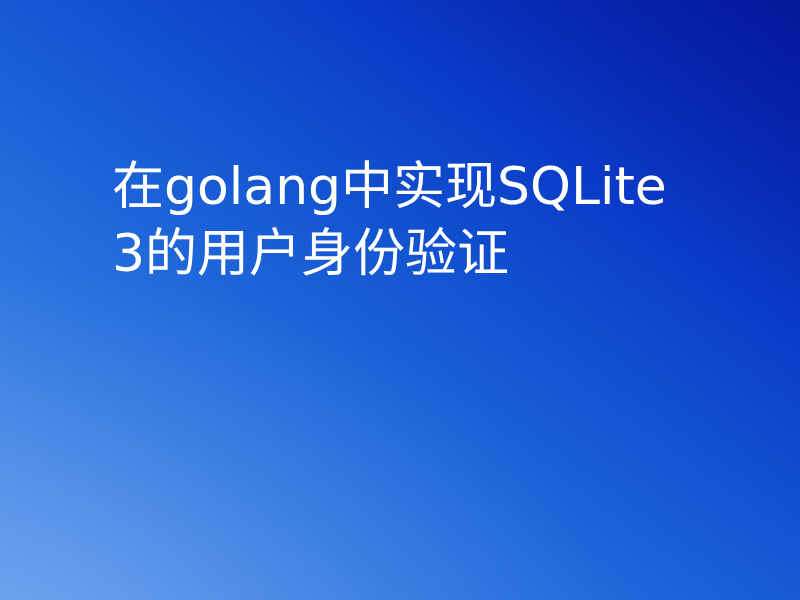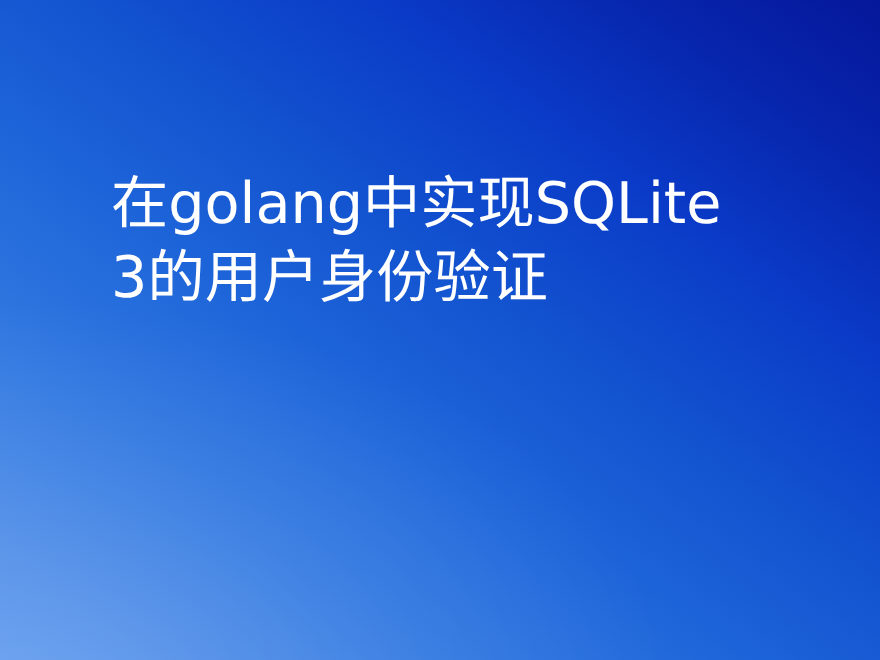--- a/index.html
+++ b/index.html
@@ -48,21 +48,21 @@
         120% 95% at 2% 104%,
         rgba(255,255,255,0.16) 0%,
         rgba(255,255,255,0.07) 32%,
         rgba(255,255,255,0.00) 62%
     );
   }
 
   
   .title-block {
     position: absolute;
-    left: 101px;
+    left: 112px;
     top: 0;
     width: 566px;
     height: 440px;
     display: flex;
     flex-direction: column;
     justify-content: center;
     z-index: 2;
   }
 
   .cover-title {

